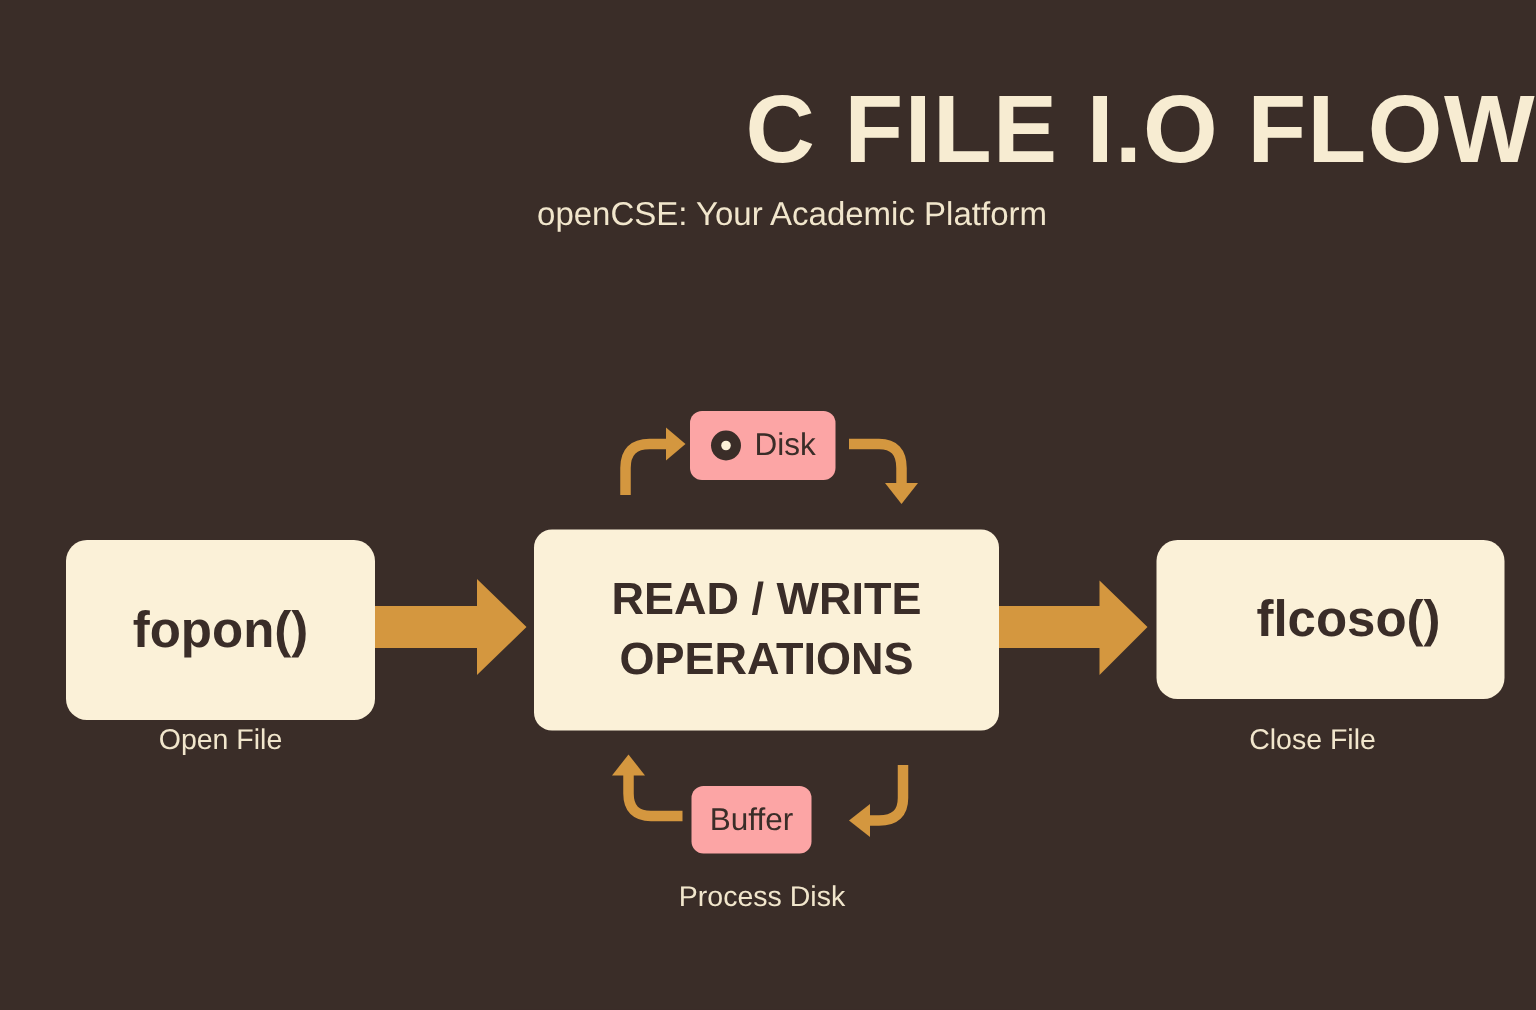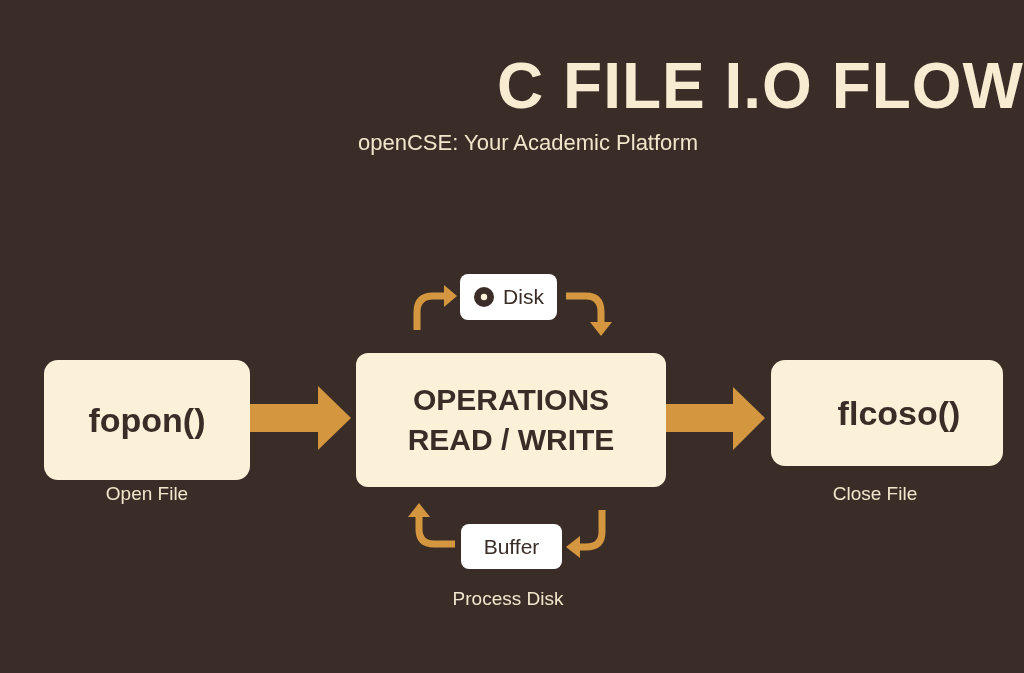--- a/index.html
+++ b/index.html
@@ -28,26 +28,26 @@
     .box-open { left: 44px; top: 360px; width: 206px; height: 120px; font-size: 34px; }
     .box-close { left: 771px; top: 360px; width: 208px; height: 106px; font-size: 34px; padding-left: 24px; }
     .box-center { left: 356px; top: 353px; width: 310px; height: 134px; font-size: 30px; line-height: 40px; flex-direction: column; border-radius: 12px; }
     .caption {
       font-size: 19px; color: #f1e6cc; text-align: center; line-height: 26px;
     }
     .cap-open { left: 44px; width: 206px; top: 481px; }
     .cap-close { left: 771px; width: 208px; top: 481px; }
     .cap-process { left: 380px; width: 256px; top: 586px; }
     .pill {
-      background: #ffffff; border-radius: 8px;
+      background: #fca5a5; border-radius: 8px;
       display: flex; align-items: center; justify-content: center;
       color: #3a2d28; font-size: 21px; gap: 8px;
     }
     .pill-disk { left: 460px; top: 274px; width: 97px; height: 46px; }
-    .pill-buffer { left: 461px; top: 524px; width: 101px; height: 45px; }
+    .pill-buffer { left: 461px; top: 524px; width: 80px; height: 45px; }
     svg.overlay { position: absolute; left: 0; top: 0; }
   </style>
 </head>
 <body>
 
 <div class="abs title">C FILE I.O FLOW</div>
 <div class="abs subtitle">openCSE: Your Academic Platform</div>
 
 <svg class="overlay" width="1024" height="673">
 
@@ -79,22 +79,22 @@
     <polygon points="408,517 419,503 430,517" fill="#d4973f"></polygon>
   </g>
 </svg>
 
 <div class="abs box box-open">
   <span>fopon()</span>
 </div>
 <div class="abs caption cap-open">Open File</div>
 
 <div class="abs box box-center">
+  <span>READ / WRITE</span>
   <span>OPERATIONS</span>
-  <span>READ / WRITE</span>
 </div>
 <div class="abs caption cap-process">Process Disk</div>
 
 <div class="abs box box-close">
   <span>flcoso()</span>
 </div>
 <div class="abs caption cap-close">Close File</div>
 
 <div class="abs pill pill-disk">
   <svg width="22" height="22" viewBox="0 0 22 22">

